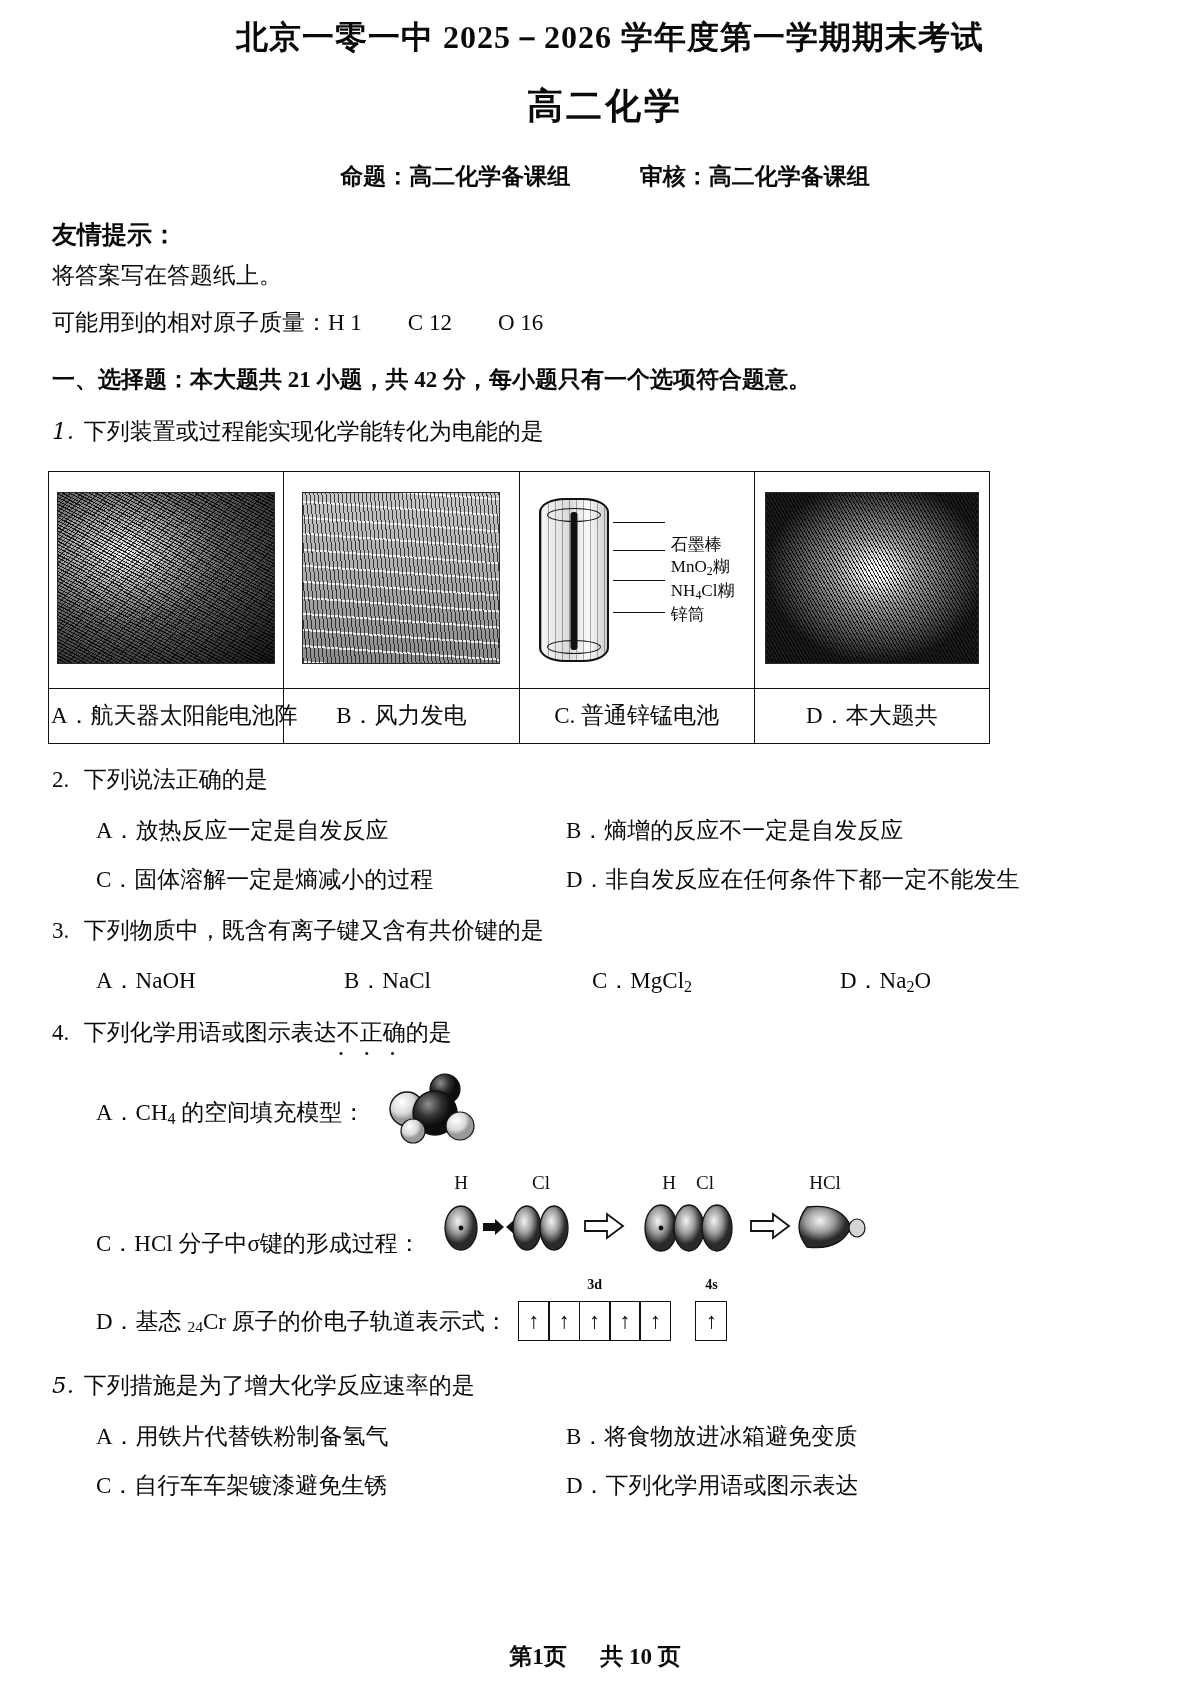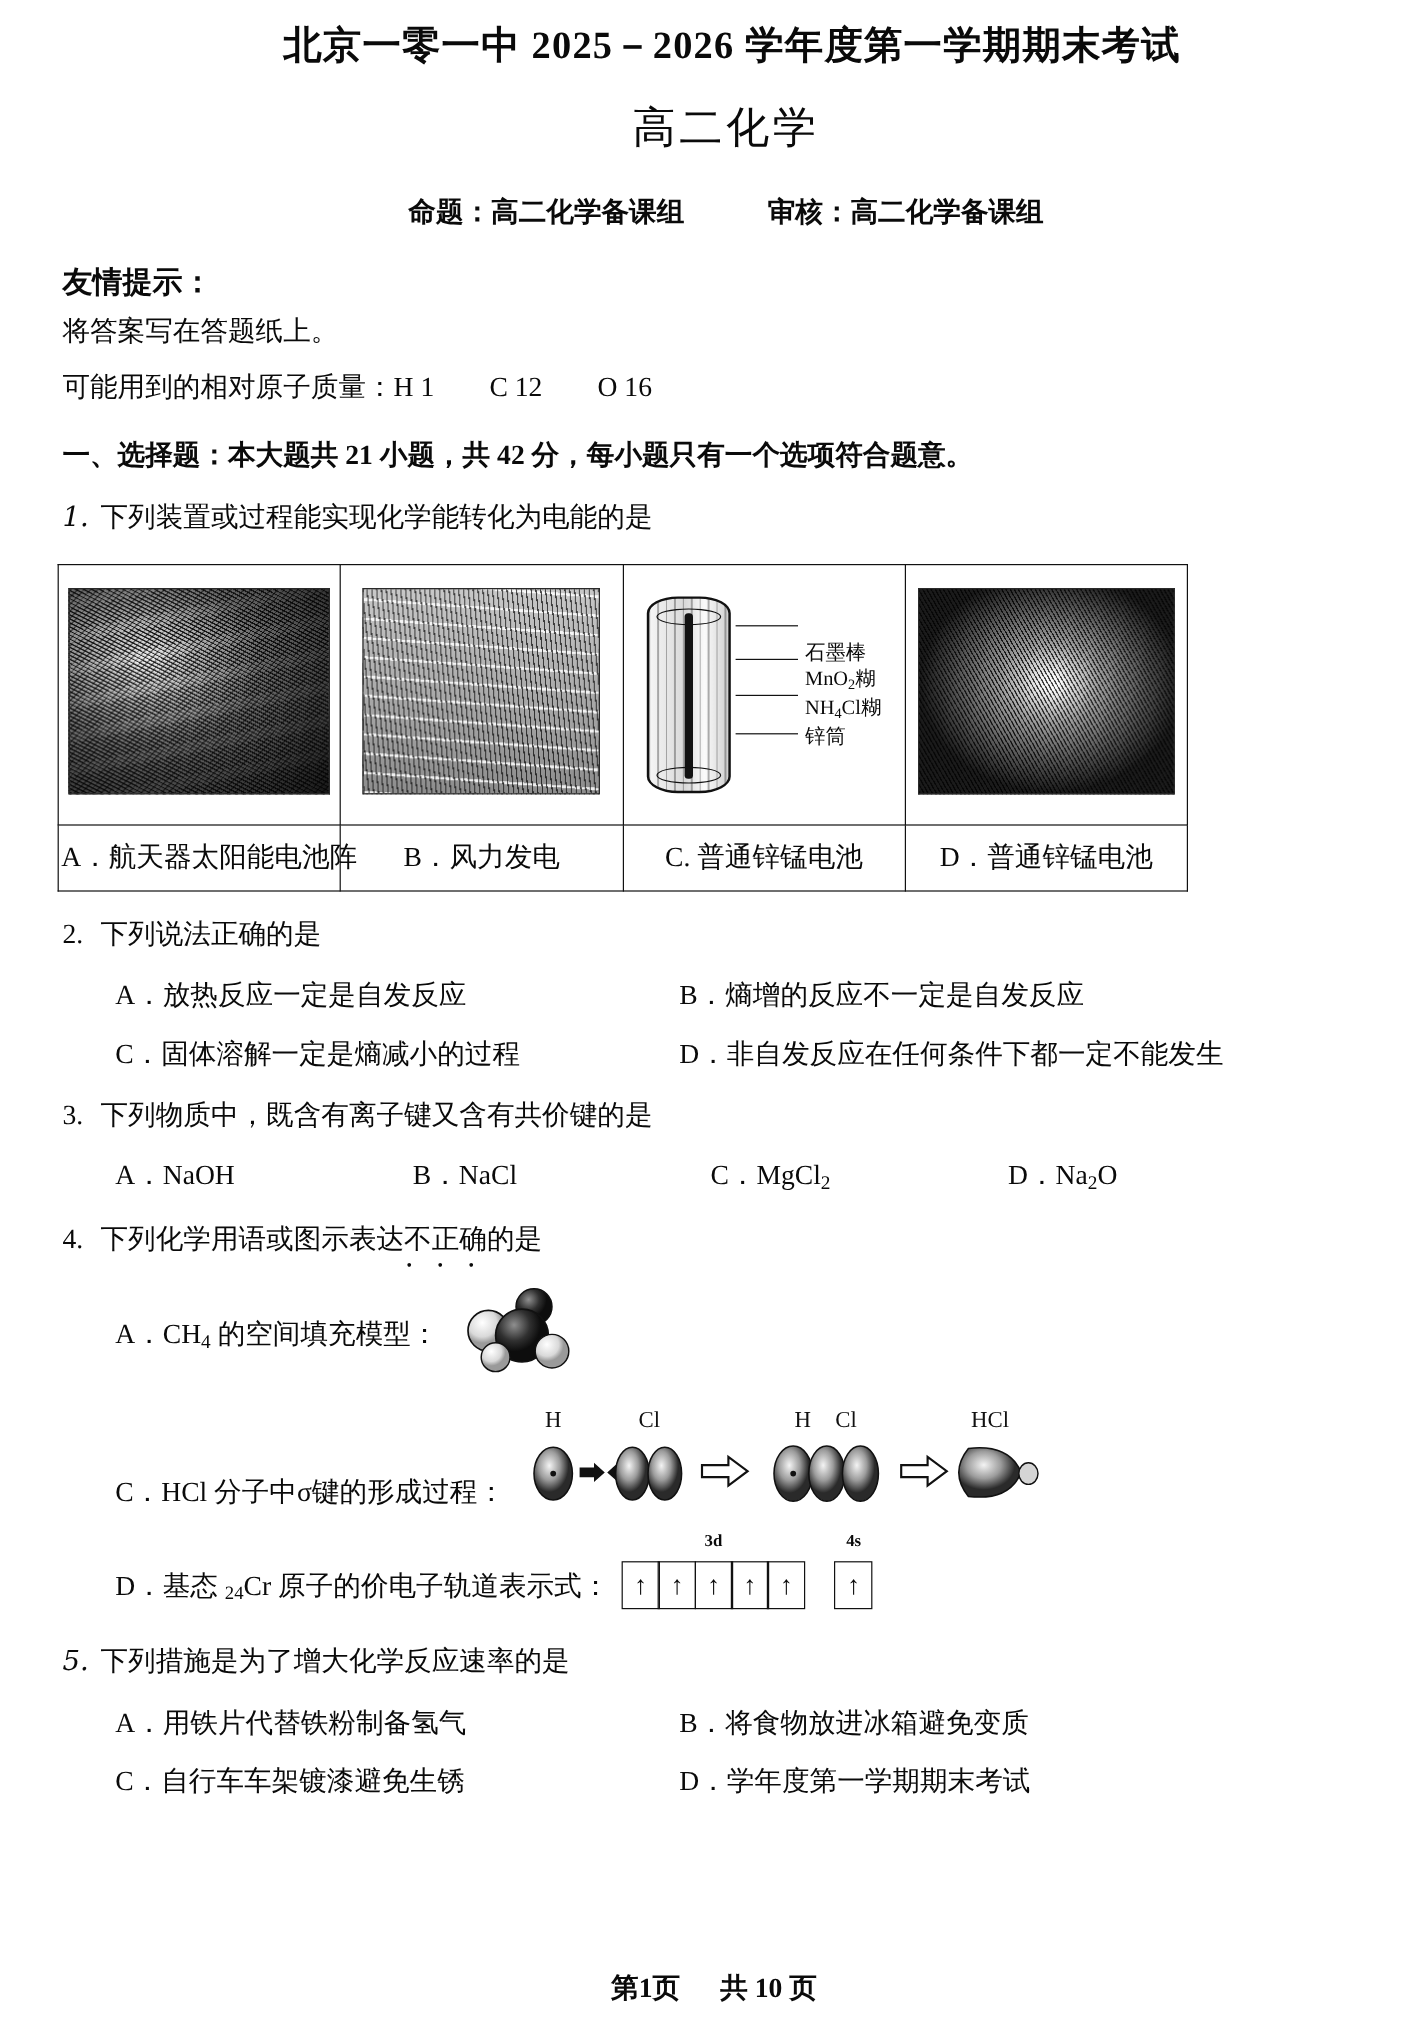--- a/index.html
+++ b/index.html
@@ -18,21 +18,21 @@
     text-align:center;
     font-size:32px;
     font-weight:bold;
     letter-spacing:1px;
     margin:16px 0 0 0;
     padding-left:30px;
   }
   .subject-title {
     text-align:center;
     font-size:36px;
-    font-weight:normal;
+    font-weight:bold;
     letter-spacing:3px;
     margin:22px 0 0 10px;
     padding-left:10px;
   }
   .byline {
     text-align:center;
     font-size:23px;
     font-weight:bold;
     margin:30px 0 0 0;
     padding-left:20px;
@@ -242,21 +242,21 @@
         </div>
       </td>
       <td class="pic-cell">
         <span class="photo flame"></span>
       </td>
     </tr>
     <tr>
       <td class="cap-cell">A．航天器太阳能电池阵</td>
       <td class="cap-cell">B．风力发电</td>
       <td class="cap-cell">C. 普通锌锰电池</td>
-      <td class="cap-cell">D．普通锌锰电池</td>
+      <td class="cap-cell">D．本大题共</td>
     </tr>
   </tbody>
     </table>
 
   <div class="q">
     <span class="q-num">2.</span>
     <span>下列说法正确的是</span>
   </div>
   <div class="opts">
     <div class="opt">A．放热反应一定是自发反应</div>
@@ -373,21 +373,21 @@
   <div class="q" style="margin-top:26px;">
     <span class="q-num script">5.</span>
     <span>下列措施是为了增大化学反应速率的是</span>
   </div>
   <div class="opts">
     <div class="opt">A．用铁片代替铁粉制备氢气</div>
     <div class="opt">B．将食物放进冰箱避免变质</div>
   </div>
   <div class="opts opt-row">
     <div class="opt">C．自行车车架镀漆避免生锈</div>
-    <div class="opt">D．学年度第一学期期末考试</div>
+    <div class="opt">D．下列化学用语或图示表达</div>
   </div>
 
   <div class="footer">
     <span>第1页</span>
     <span class="gap"></span>
     <span>共 10 页</span>
   </div>
 
 </div>
 

